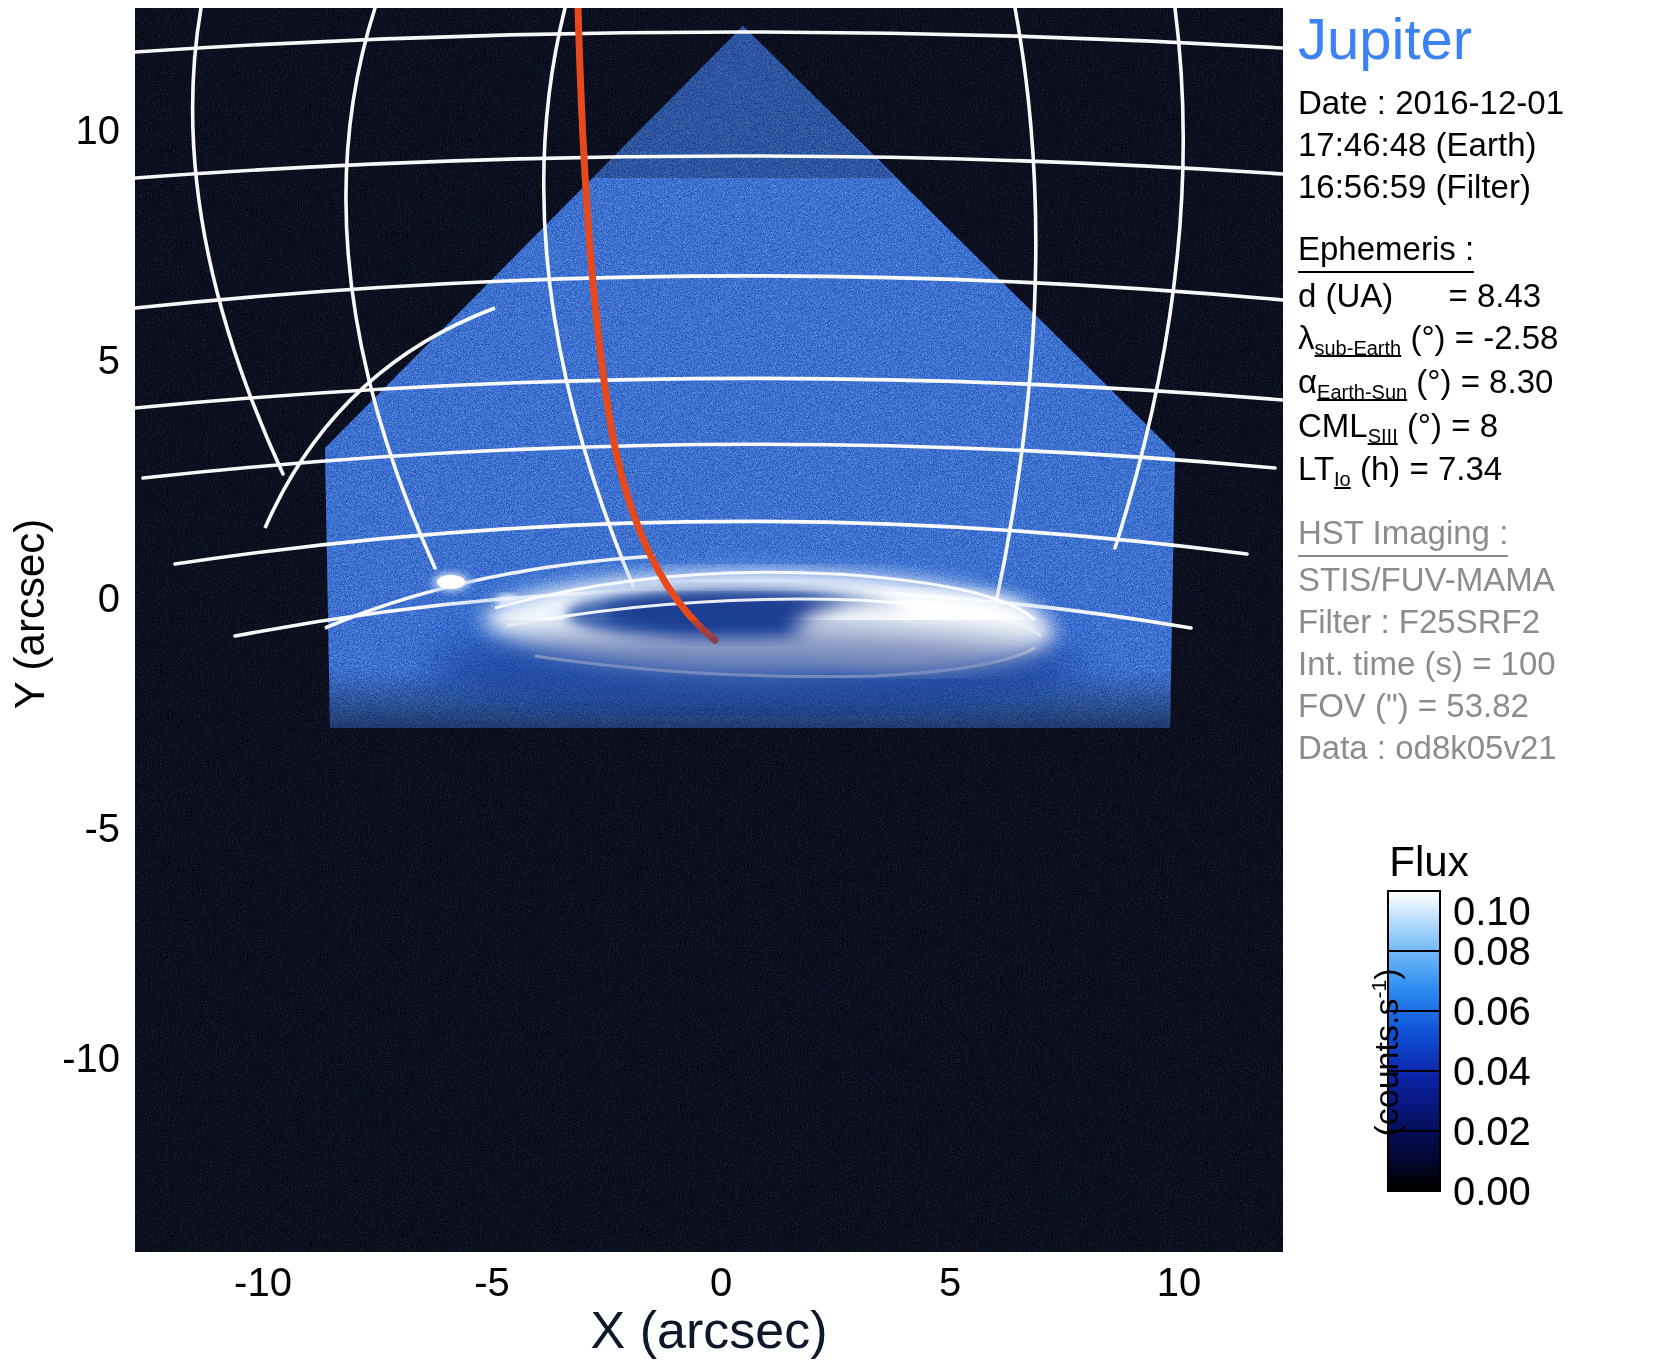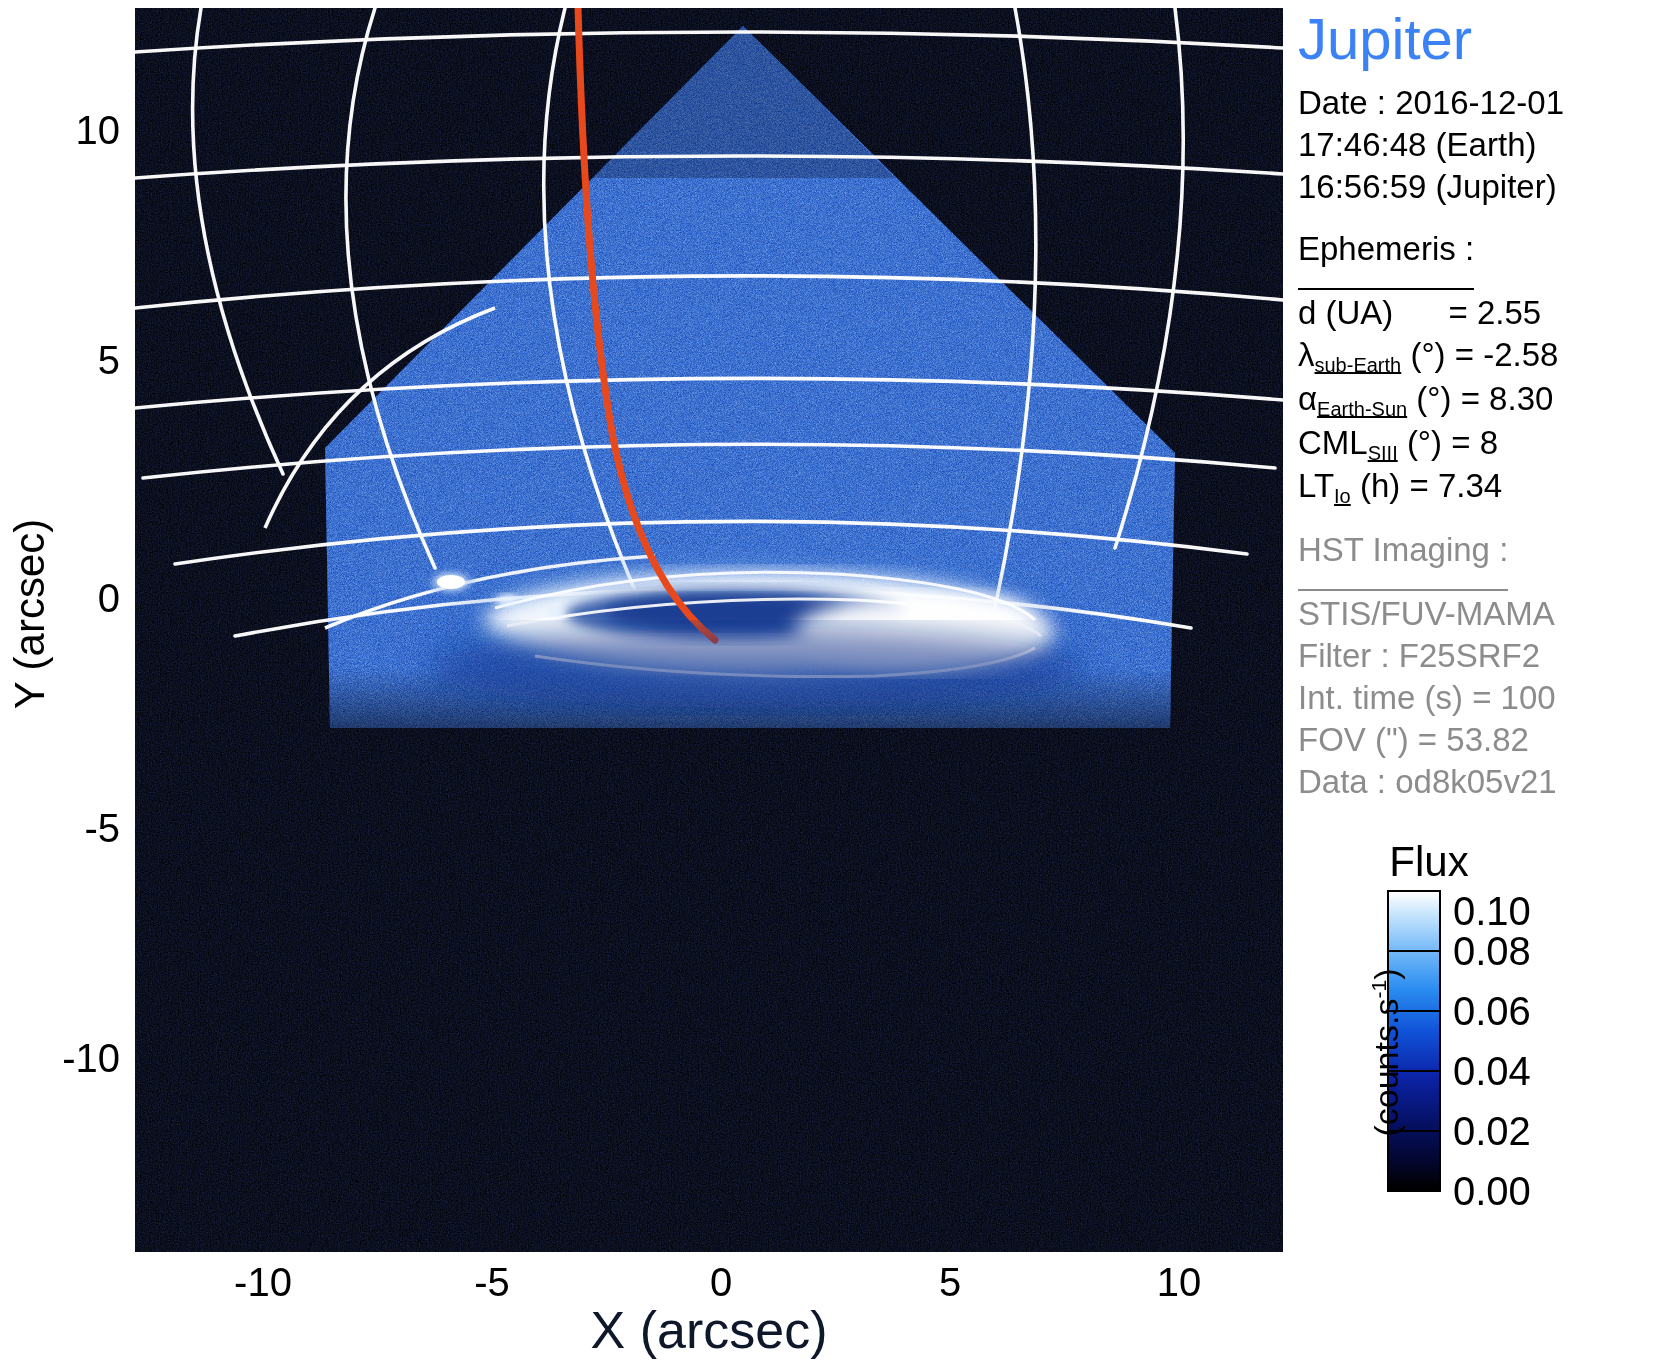--- a/index.html
+++ b/index.html
@@ -68,21 +68,21 @@
     line-height: 1.27;
     white-space: nowrap;
   }
   .info-line.gray { color: #8c8c8c; }
   .section-head {
     font-size: 33px;
     color: #000;
     line-height: 1.27;
     display: inline-block;
     border-bottom: 2px solid #000;
-    padding-bottom: 18px;
+    padding-bottom: 1px;
     margin-bottom: 2px;
     white-space: nowrap;
   }
   .section-head.gray { color: #8c8c8c; border-bottom-color: #8c8c8c; }
   .blockgap { height: 20px; }
   .sub { font-size: 20px; vertical-align: -0.28em; letter-spacing: 0; text-decoration: underline; }
 
   
   #cb-wrap {
     position: absolute;
@@ -304,29 +304,29 @@
   <div class="xtl" style="left:1099px; top:1262px;">10</div>
 
   <div id="xlabel">X (arcsec)</div>
 
   <div id="info-panel">
 
     <div id="target-title">Jupiter</div>
 
     <div class="info-line">Date : 2016-12-01</div>
     <div class="info-line">17:46:48 (Earth)</div>
-    <div class="info-line">16:56:59 (Jupiter)</div>
+    <div class="info-line">16:56:59 (Filter)</div>
 
     <div class="blockgap"></div>
 
     <div><span class="section-head">Ephemeris :</span></div>
 
     <div class="info-line">
       <span>d (UA)</span>
-      <span style="display:inline-block;width:46px"></span><span>= 2.55</span>
+      <span style="display:inline-block;width:46px"></span><span>= 8.43</span>
     </div>
 
     <div class="info-line">
       <span>λ</span><span class="sub">sub-Earth</span>
       <span>(°)</span>
       <span>= -2.58</span>
     </div>
 
     <div class="info-line">
       <span>α</span><span class="sub">Earth-Sun</span>

